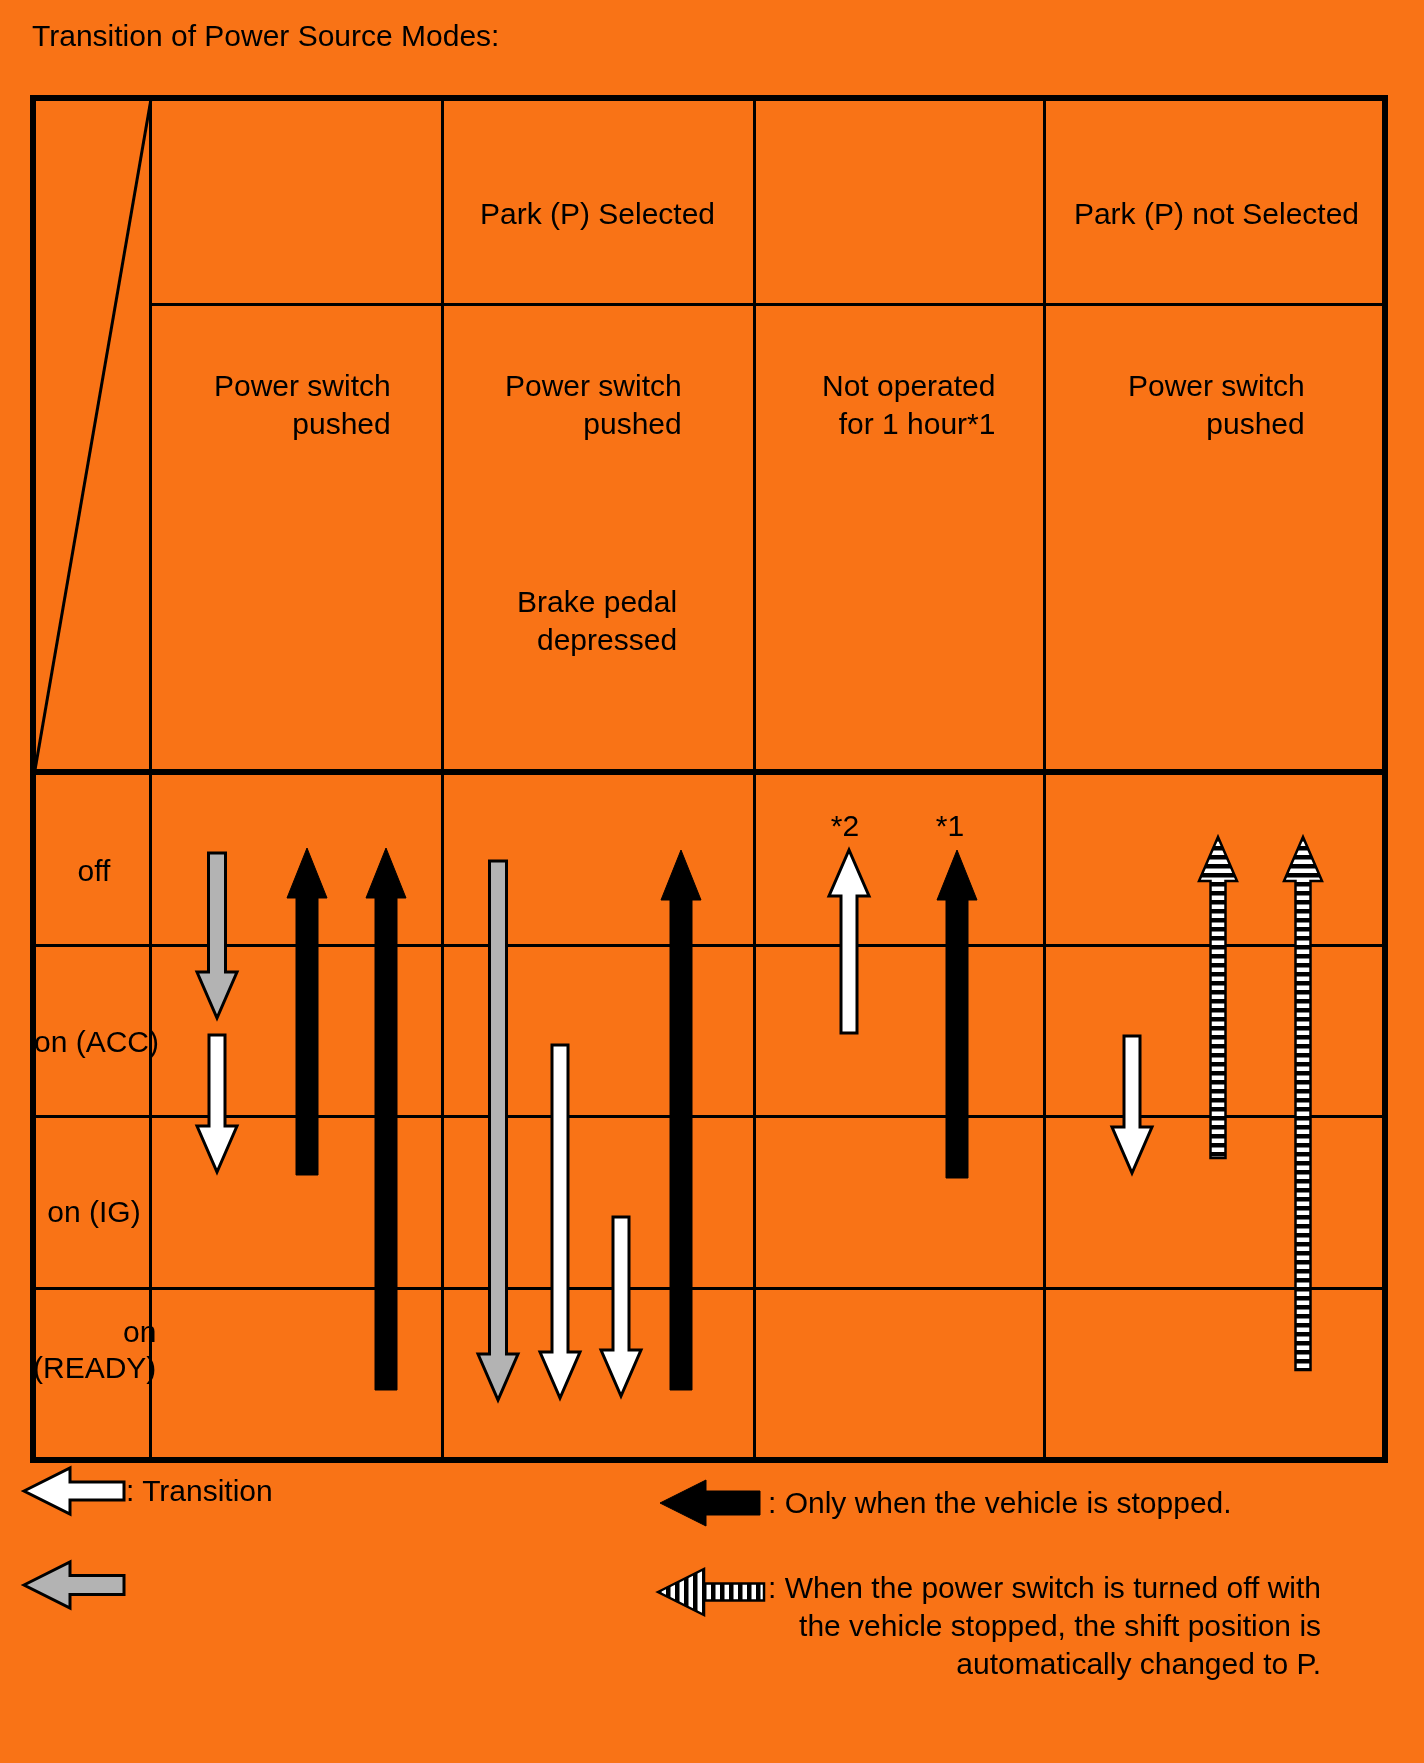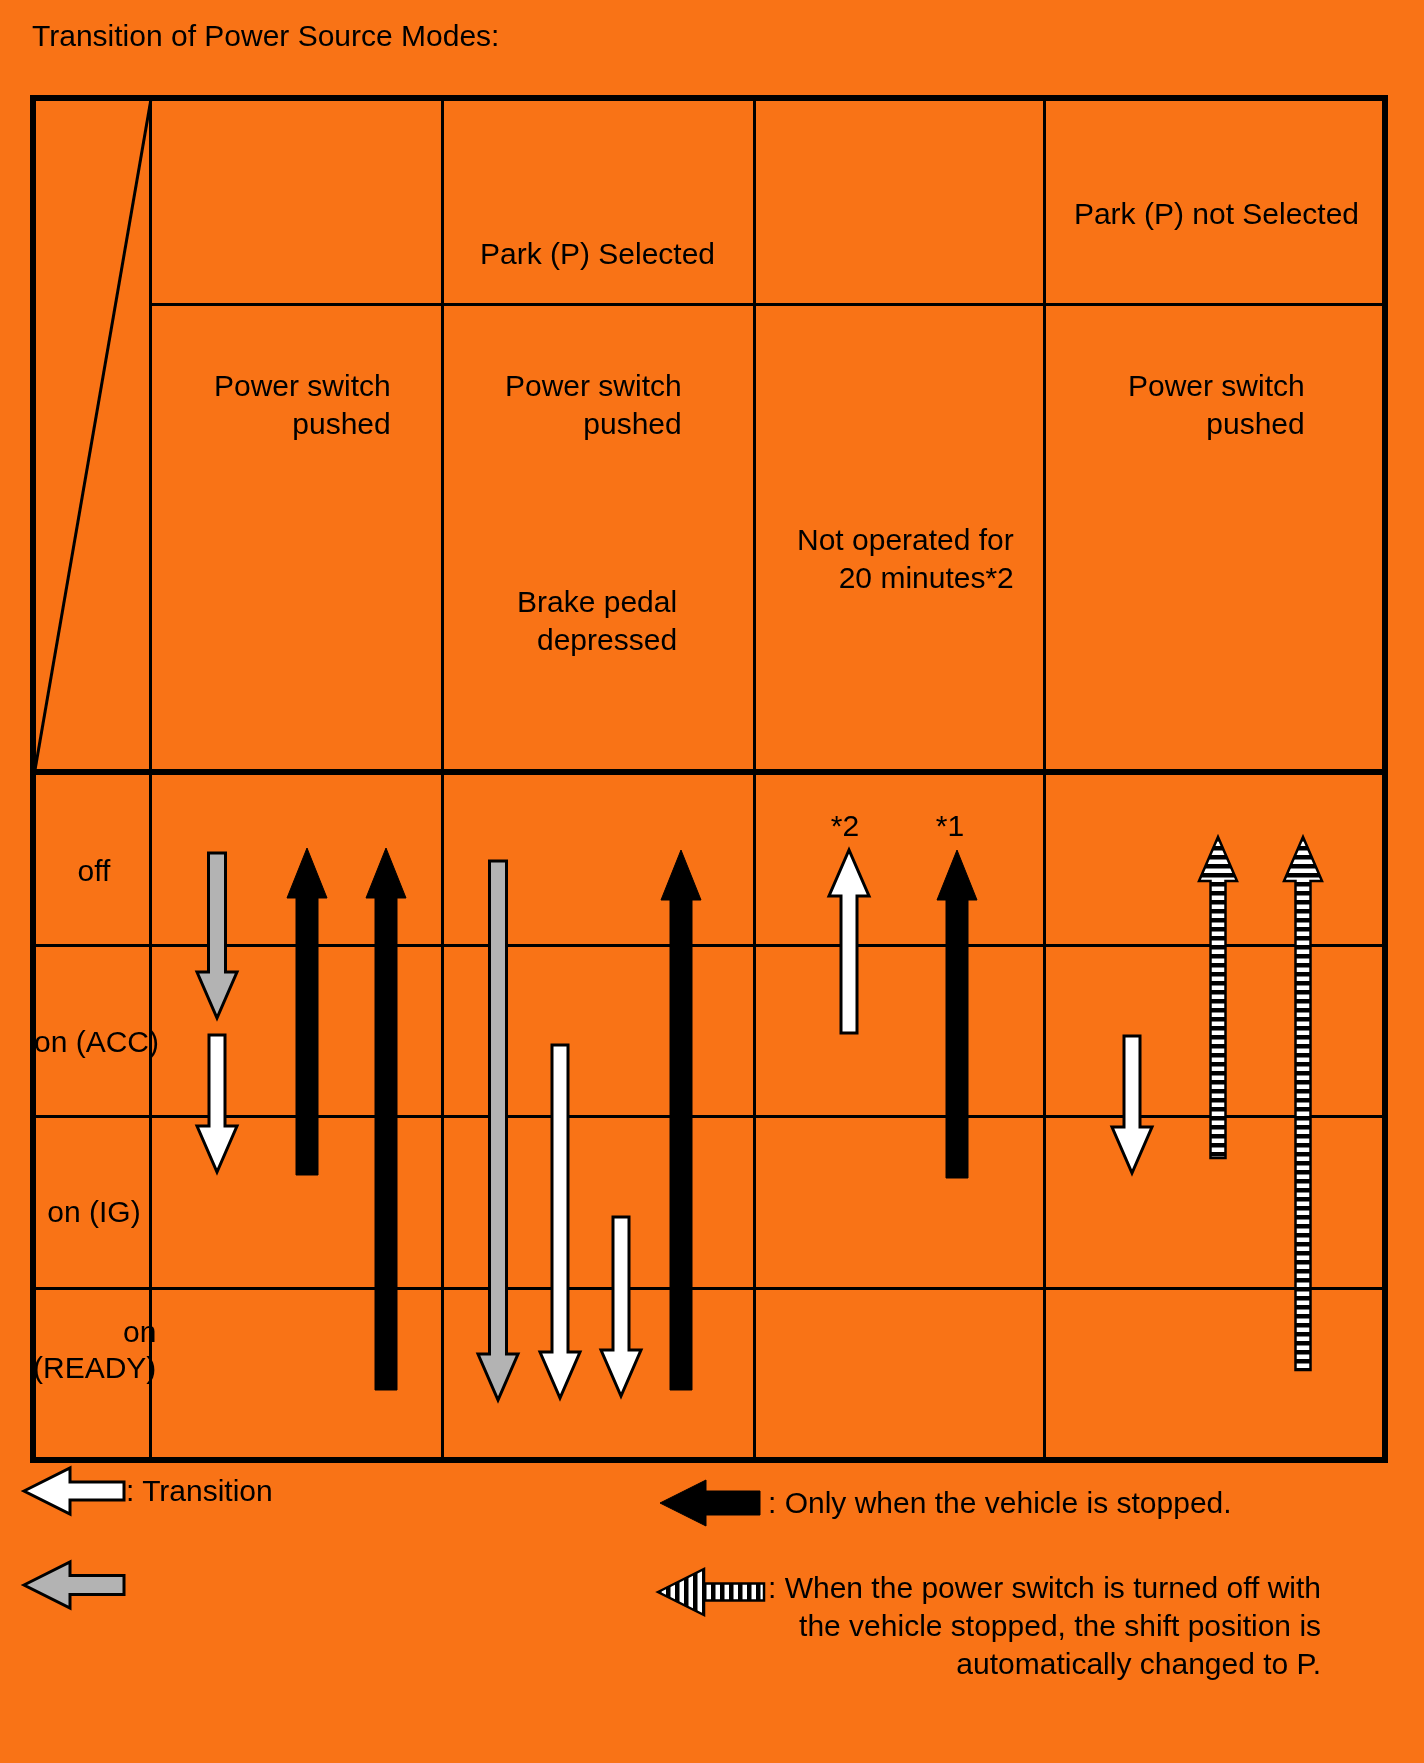--- a/index.html
+++ b/index.html
@@ -30,31 +30,31 @@
   <div class="line" style="left:150px;top:303px;width:1238px;height:3px;"></div>
   <div class="line" style="left:30px;top:769px;width:1358px;height:6px;"></div>
   <div class="line" style="left:30px;top:944px;width:1358px;height:3px;"></div>
   <div class="line" style="left:30px;top:1115px;width:1358px;height:3px;"></div>
   <div class="line" style="left:30px;top:1287px;width:1358px;height:3px;"></div>
 
   <svg class="layer" width="1424" height="1763">
     <line x1="151" y1="99" x2="35" y2="770" stroke="#000" stroke-width="3"></line>
   </svg>
 
-  <div class="txt ctr" style="left:150px;top:195px;width:895px;margin-top:40px;">Park (P) Selected</div>
+  <div class="txt ctr" style="left:150px;top:195px;width:895px;">Park (P) Selected</div>
   <div class="txt ctr" style="left:1045px;top:195px;width:343px;">Park (P) not Selected</div>
 
   <div class="txt ml" style="left:214px;top:367px;">Power switch
 pushed</div>
   <div class="txt ml" style="left:505px;top:367px;">Power switch
 pushed</div>
   <div class="txt ml" style="left:517px;top:583px;">Brake pedal
 depressed</div>
-  <div class="txt ml" style="left:797px;top:521px;">Not operated for
-20 minutes*2</div>
+  <div class="txt ml" style="left:822px;top:367px;">Not operated
+for 1 hour*1</div>
   <div class="txt ml" style="left:1128px;top:367px;">Power switch
 pushed</div>
 
   <div class="txt ctr" style="left:34px;top:852px;width:120px;">off</div>
   <div class="txt" style="left:34px;top:1023px;">on (ACC)</div>
   <div class="txt ctr" style="left:34px;top:1193px;width:120px;">on (IG)</div>
   <div class="txt ml" style="left:33px;top:1314px;line-height:36px;">on
 (READY)</div>
 
   <div class="txt ctr" style="left:810px;top:807px;width:70px;">*2</div>

